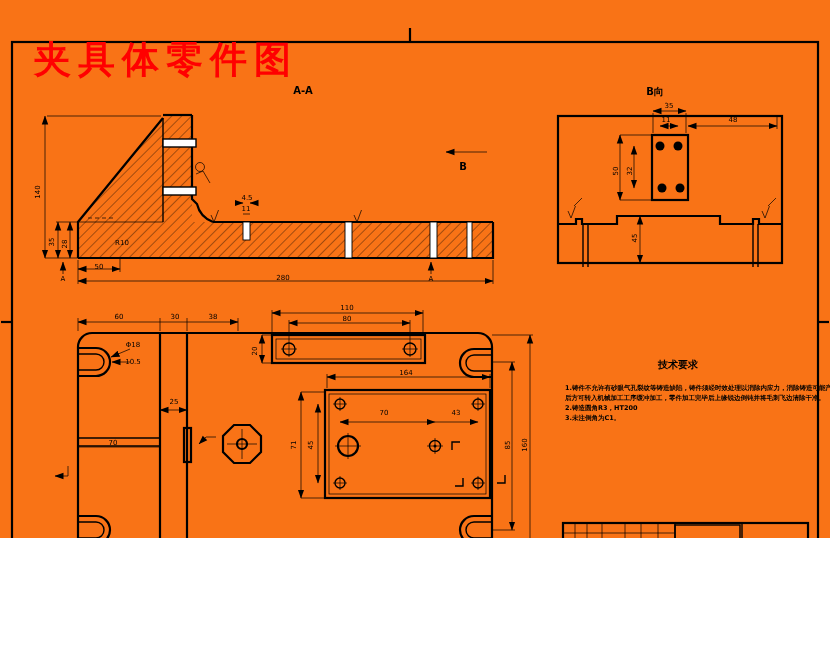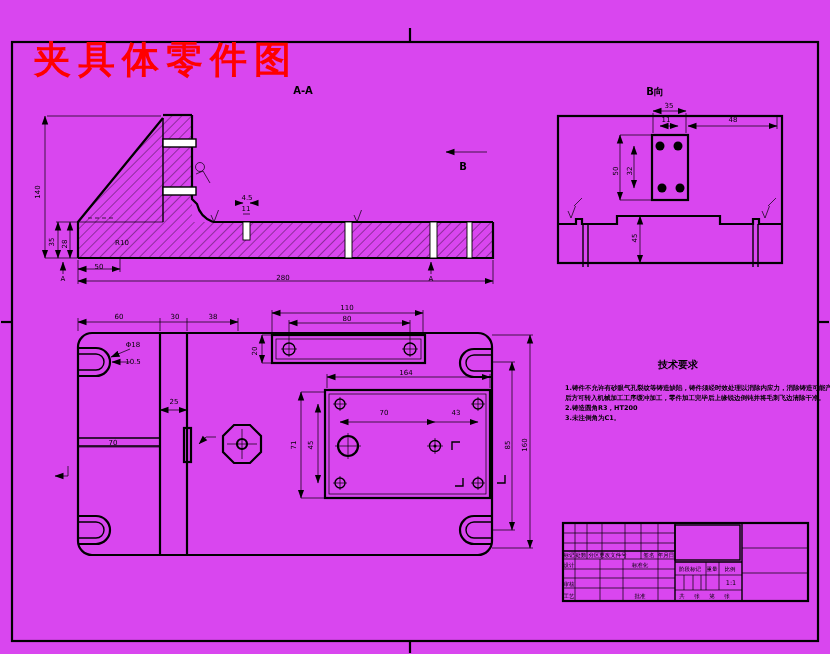--- a/index.html
+++ b/index.html
@@ -1,16 +1,16 @@
 <!DOCTYPE html>
 <html><head>
 <meta charset="utf-8">
 <style>
   html,body{margin:0;padding:0;background:#fff;}
-  #stage{position:relative;width:830px;height:654px;background:#d946ef;overflow:hidden;
+  #stage{position:relative;width:830px;height:538px;background:#f97316;overflow:hidden;
          font-family:"DejaVu Sans",sans-serif;}
   svg{position:absolute;left:0;top:0;}
   .o{stroke:#000;stroke-width:2.2;fill:none;}
   .m{stroke:#000;stroke-width:1.4;fill:none;}
   .t{stroke:#000;stroke-width:0.7;fill:none;}
   .dash{stroke:#000;stroke-width:0.7;fill:none;stroke-dasharray:4 3;}
   .dim{font-family:"DejaVu Sans",sans-serif;font-size:7px;fill:#000;text-anchor:middle;}
   .vlabel{font-family:"DejaVu Sans",sans-serif;font-size:10px;font-weight:bold;fill:#000;text-anchor:middle;}
   .tech-head{font-family:"DejaVu Sans",sans-serif;font-size:10px;font-weight:bold;fill:#000;text-anchor:middle;}
   .tech-line{font-family:"DejaVu Sans",sans-serif;font-size:6.5px;font-weight:bold;fill:#000;}

